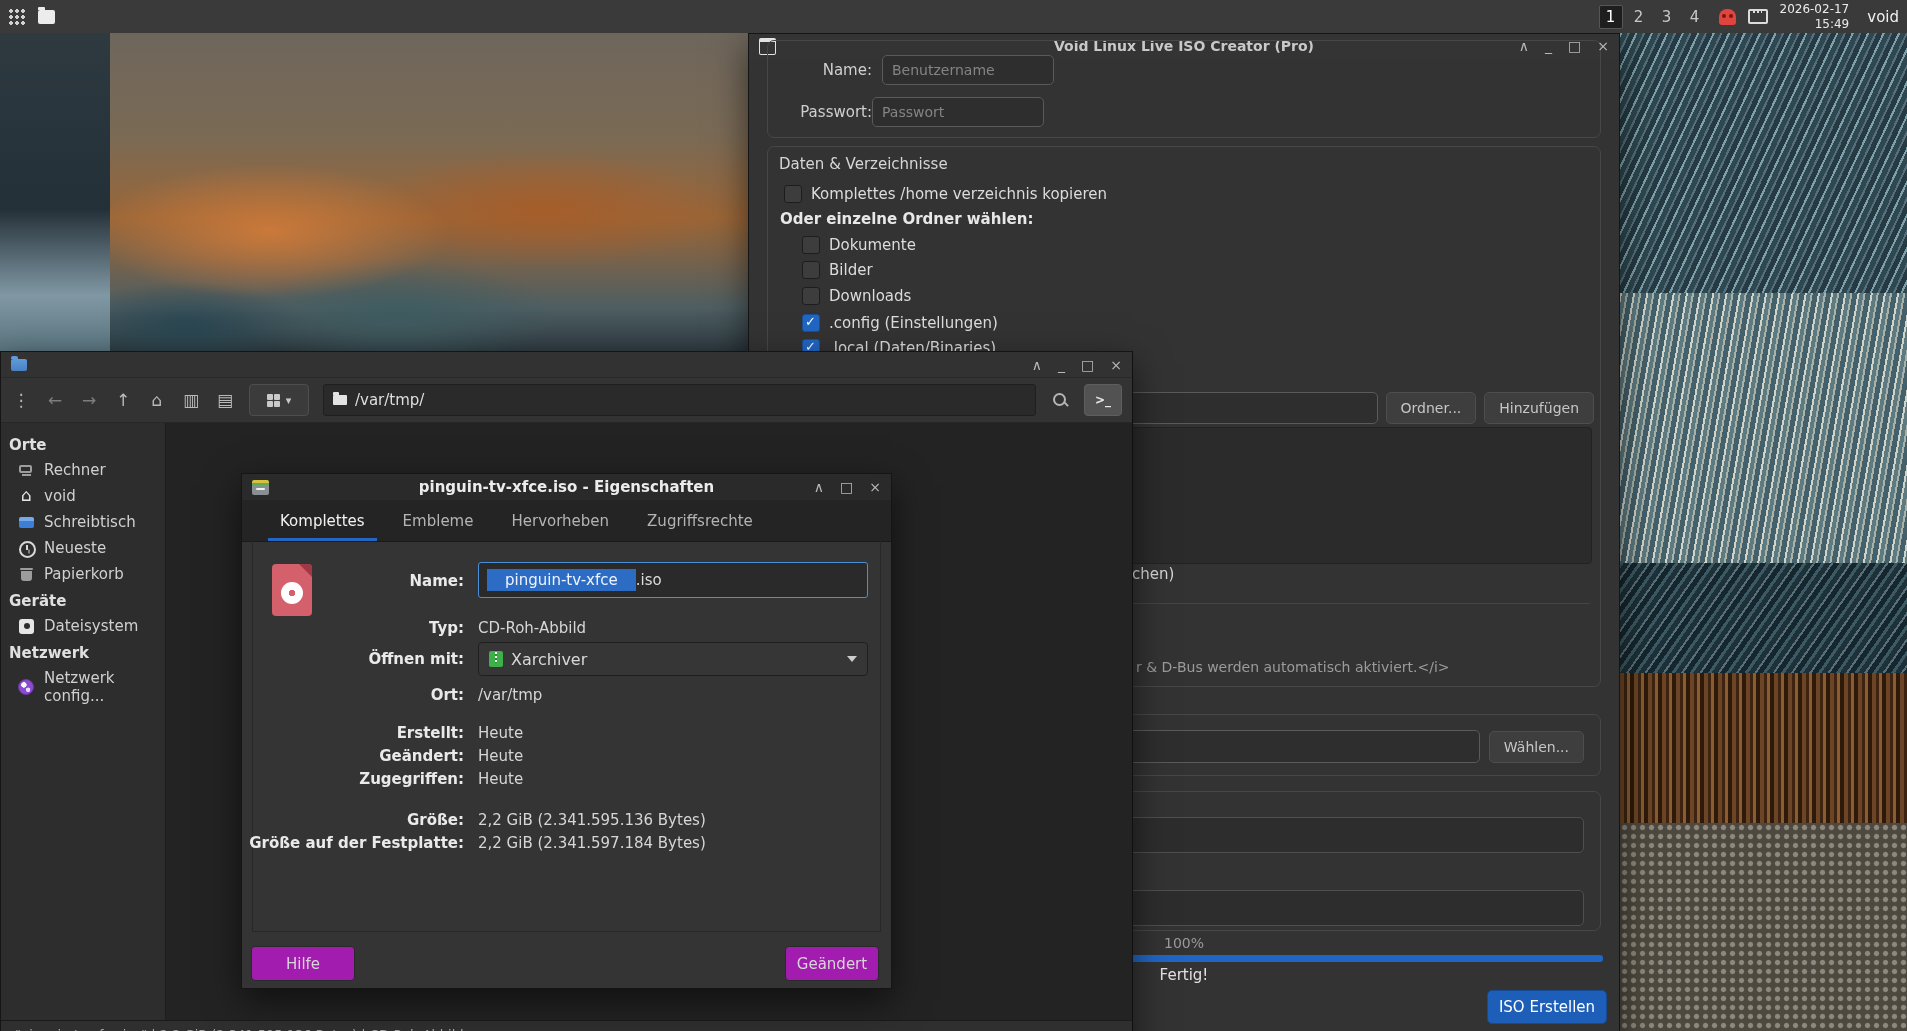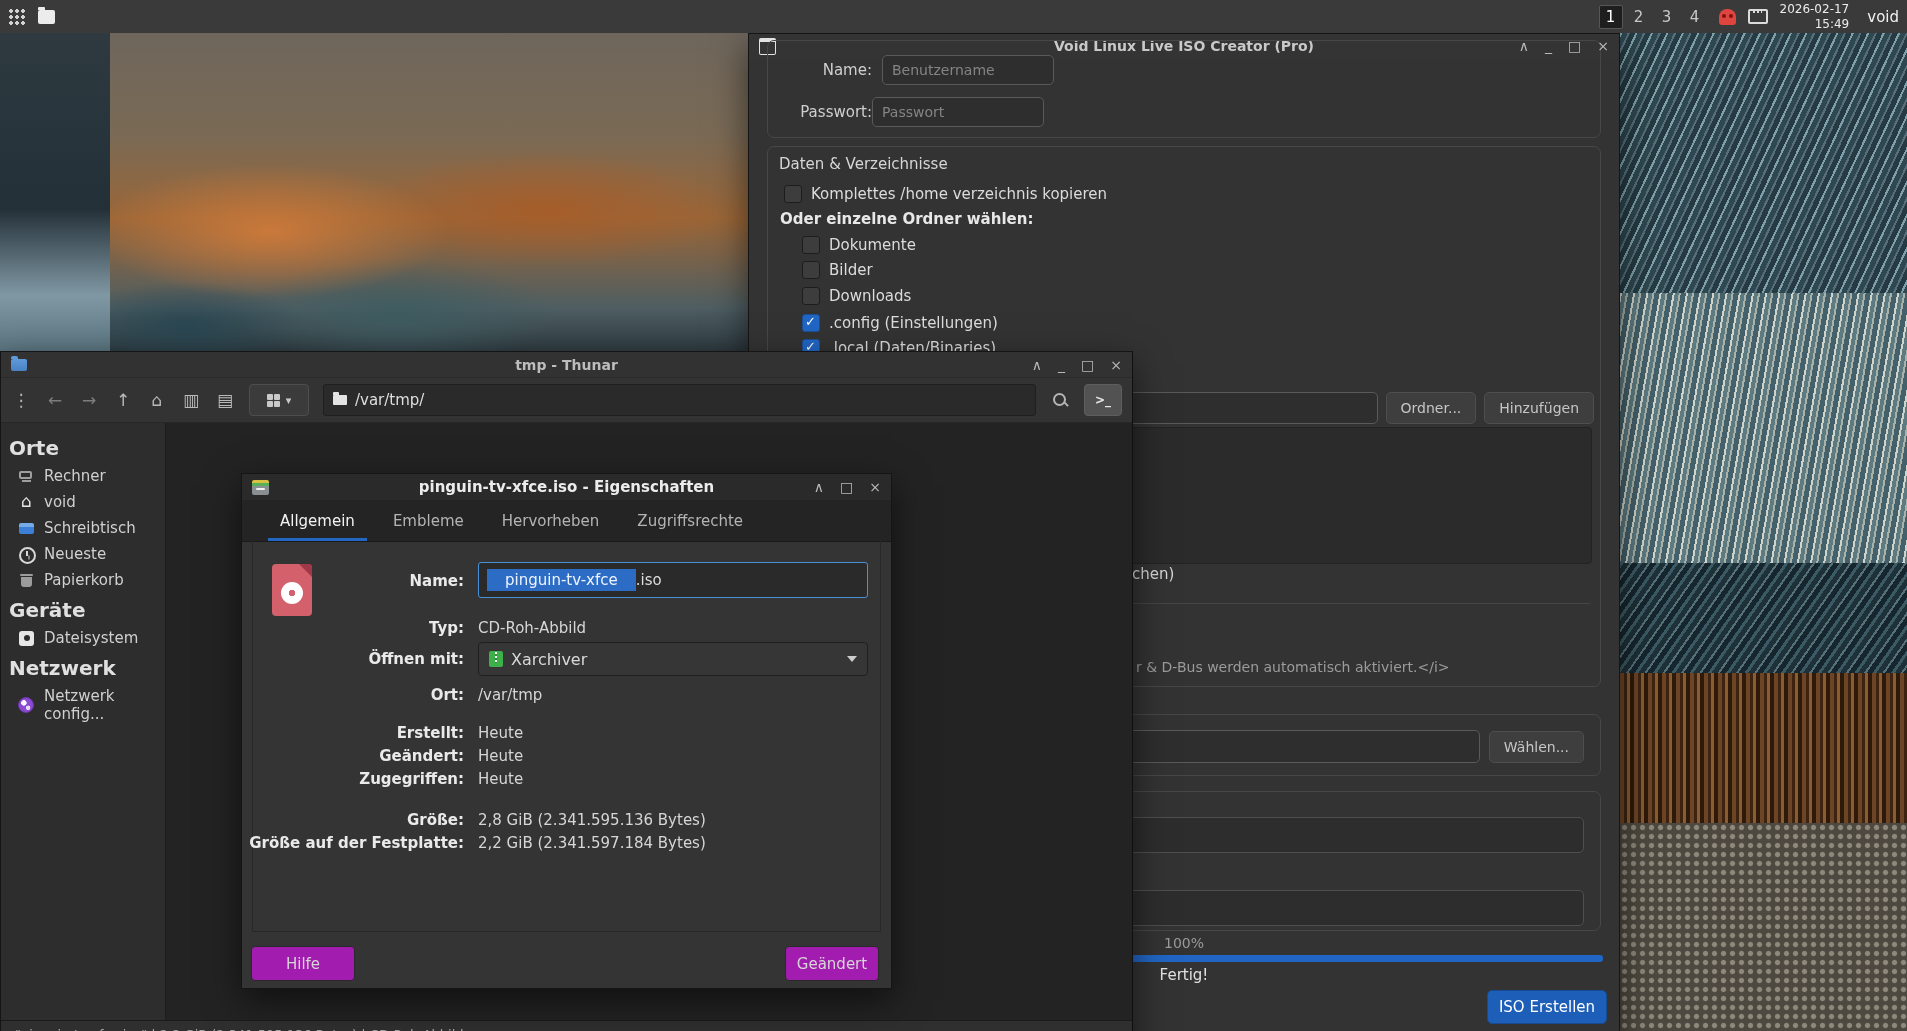--- a/index.html
+++ b/index.html
@@ -88,21 +88,21 @@
     display:flex;align-items:center;gap:8px;padding:0 9px;color:#dedede;font-size:15px;cursor:text;}
   .i-folder-w{width:14px;height:10px;background:#e3e3e3;border-radius:1px;position:relative;flex:none;}
   .i-folder-w::before{content:"";position:absolute;left:0;top:-3px;width:6px;height:3px;background:#e3e3e3;border-radius:1px 1px 0 0;}
   .search-ico{width:20px;height:20px;position:relative;cursor:default;}
   .search-ico::before{content:"";position:absolute;left:3px;top:3px;width:9px;height:9px;border:2px solid #b5b5b5;border-radius:50%;}
   .search-ico::after{content:"";position:absolute;left:13px;top:13px;width:6px;height:2px;background:#b5b5b5;transform:rotate(45deg);}
   .termbtn{width:36px;height:30px;background:#525252;border:1px solid #5e5e5e;border-radius:4px;color:#e8e8e8;
     font-size:12px;font-weight:bold;display:flex;align-items:center;justify-content:center;cursor:default;}
   .tbody{position:absolute;left:0;top:71px;right:0;bottom:0;display:flex;}
   .sidebar{width:165px;background:#2d2d2d;border-right:1px solid #1d1d1d;padding-top:8px;box-sizing:border-box;flex:none;}
-  .shead{padding:5px 10px 3px 8px;font-weight:bold;color:#e0e0e0;font-size:20px;}
+  .shead{padding:5px 10px 3px 8px;font-weight:bold;color:#e0e0e0;font-size:15px;}
   .sitem{display:flex;align-items:center;gap:9px;padding:4px 4px 4px 17px;color:#d0d0d0;font-size:15px;cursor:default;}
   .si{width:17px;height:17px;position:relative;flex:none;}
   .si-computer::before{content:"";position:absolute;left:1px;top:3px;width:13px;height:8px;border:2px solid #9e9e9e;border-radius:2px;box-sizing:border-box;}
   .si-computer::after{content:"";position:absolute;left:4px;top:12px;width:9px;height:2px;background:#9e9e9e;}
   .si-home{font-size:17px;line-height:15px;color:#e8e8e8;text-align:center;}
   .si-desktop::before{content:"";position:absolute;left:1px;top:3px;width:15px;height:11px;border-radius:2px;
     background:linear-gradient(#74abe8 0 40%,#3d7fd6 40%);}
   .si-clock::before{content:"";position:absolute;left:1px;top:1px;width:13px;height:13px;border:2px solid #d8d8d8;border-radius:50%;box-sizing:content-box;}
   .si-clock::after{content:"";position:absolute;left:8px;top:5px;width:2px;height:5px;background:#d8d8d8;box-shadow:2px 4px 0 -0.5px #d8d8d8;}
   .si-trash::before{content:"";position:absolute;left:3px;top:5px;width:11px;height:10px;background:#9c9c9c;border-radius:0 0 3px 3px;}
@@ -278,21 +278,20 @@
 
     <div class="pct">100%</div>
     <div class="pbar"></div>
     <div class="pstatus">Fertig!</div>
     <button class="create-btn">ISO Erstellen</button>
   </div>
 
   <div class="win thunar">
     <div class="tbar">
       <span class="i-folder"></span>
-      <span class="tbar-title">tmp - Thunar</span>
       <span class="tctrls">
         <span>∧</span>
         <span>_</span>
         <span>□</span>
         <span>×</span>
       </span>
     </div>
 
     <div class="toolbar">
       <span class="tbtn">⋮</span>
@@ -377,21 +376,21 @@
       <span class="arch-ico"></span>
       <span class="tbar-title">pinguin-tv-xfce.iso - Eigenschaften</span>
       <span class="tctrls">
         <span>∧</span>
         <span>□</span>
         <span>×</span>
       </span>
     </div>
 
     <div class="tabbar">
-      <span class="tab active">Allgemein</span>
+      <span class="tab active">Komplettes</span>
       <span class="tab">Embleme</span>
       <span class="tab">Hervorheben</span>
       <span class="tab">Zugriffsrechte</span>
     </div>
 
     <div class="pageframe"></div>
 
     <div class="iso-ico"></div>
 
     <div class="dlabel" style="left:42px;top:98px;">Name:</div>
@@ -416,21 +415,21 @@
     <div class="dlabel" style="left:42px;top:250px;">Erstellt:</div>
     <div class="dvalue" style="top:250px;">Heute</div>
 
     <div class="dlabel" style="left:42px;top:273px;">Geändert:</div>
     <div class="dvalue" style="top:273px;">Heute</div>
 
     <div class="dlabel" style="left:42px;top:296px;">Zugegriffen:</div>
     <div class="dvalue" style="top:296px;">Heute</div>
 
     <div class="dlabel" style="left:42px;top:337px;">Größe:</div>
-    <div class="dvalue" style="top:337px;">2,8 GiB (2.341.595.136 Bytes)</div>
+    <div class="dvalue" style="top:337px;">2,2 GiB (2.341.595.136 Bytes)</div>
 
     <div class="dlabel" style="left:-10px;top:360px;width:232px;">Größe auf der Festplatte:</div>
     <div class="dvalue" style="top:360px;">2,2 GiB (2.341.597.184 Bytes)</div>
 
     <div class="dlg-btns">
       <button class="dlg-btn help-btn">Hilfe</button>
       <button class="dlg-btn close-btn2">Geändert</button>
     </div>
   </div>
 

